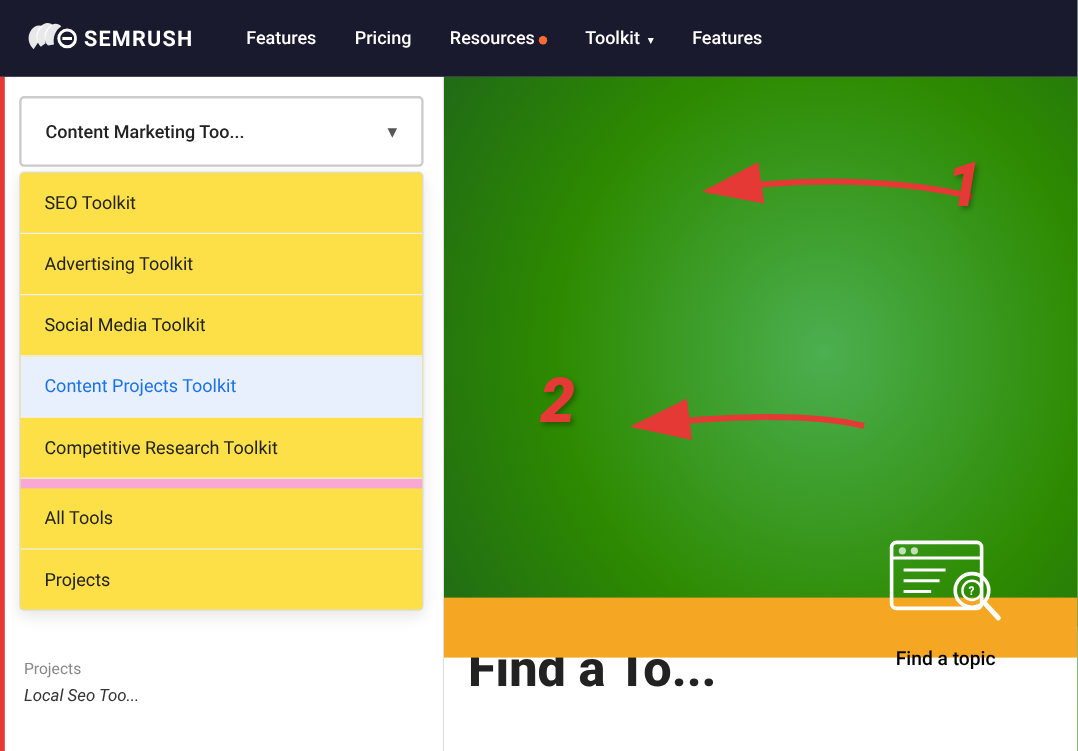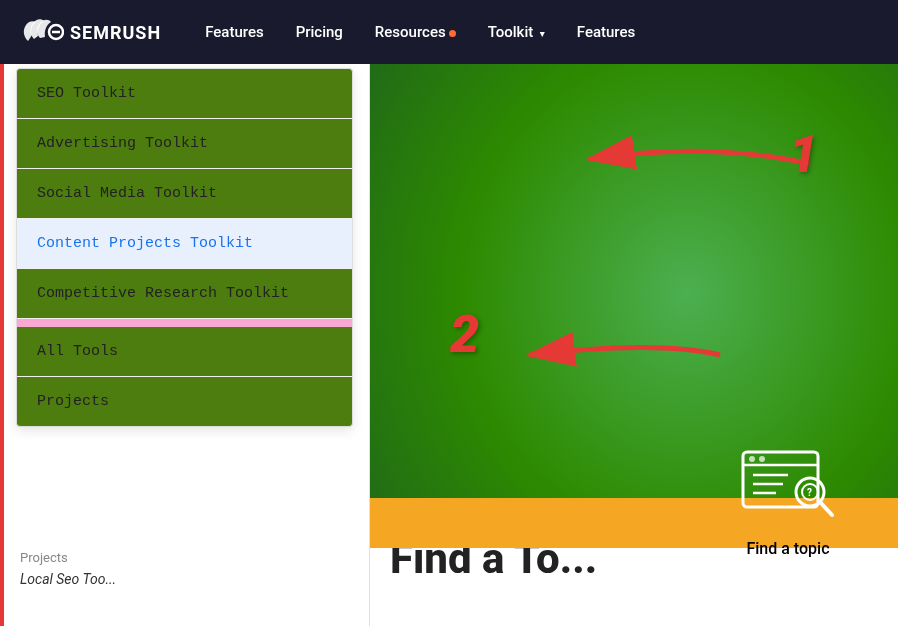--- a/index.html
+++ b/index.html
@@ -94,27 +94,26 @@
       font-weight: 500;
       color: #222;
     }
     .dropdown-chevron {
       font-size: 16px;
       color: #555;
     }
 
     
     .dropdown-menu {
-      background: #4d7c0f;
+      background: #fde047;
       border: 1px solid #ddd;
       border-radius: 4px;
       margin: 4px 16px;
       box-shadow: 0 4px 12px rgba(0,0,0,0.1);
       overflow: hidden;
-      font-family: Liberation Mono, monospace;
     }
     .dropdown-item {
       padding: 16px 20px;
       font-size: 15px;
       color: #222;
       cursor: pointer;
       border-bottom: 1px solid #f0f0f0;
       display: flex;
       align-items: center;
     }
@@ -286,20 +285,24 @@
     <span class="nav-link">Features</span>
   </div>
 </nav>
 
 <div class="main-content">
 
   <aside class="sidebar">
 
     <div class="active-indicator"></div>
 
+    <div class="dropdown-trigger">
+      <span class="dropdown-trigger-text">Content Marketing Too...</span>
+      <span class="dropdown-chevron">▾</span>
+    </div>
 
     <div class="dropdown-menu">
 
       <div class="dropdown-item">
         <span>SEO Toolkit</span>
       </div>
 
       <div class="dropdown-item">
         <span>Advertising Toolkit</span>
       </div>

